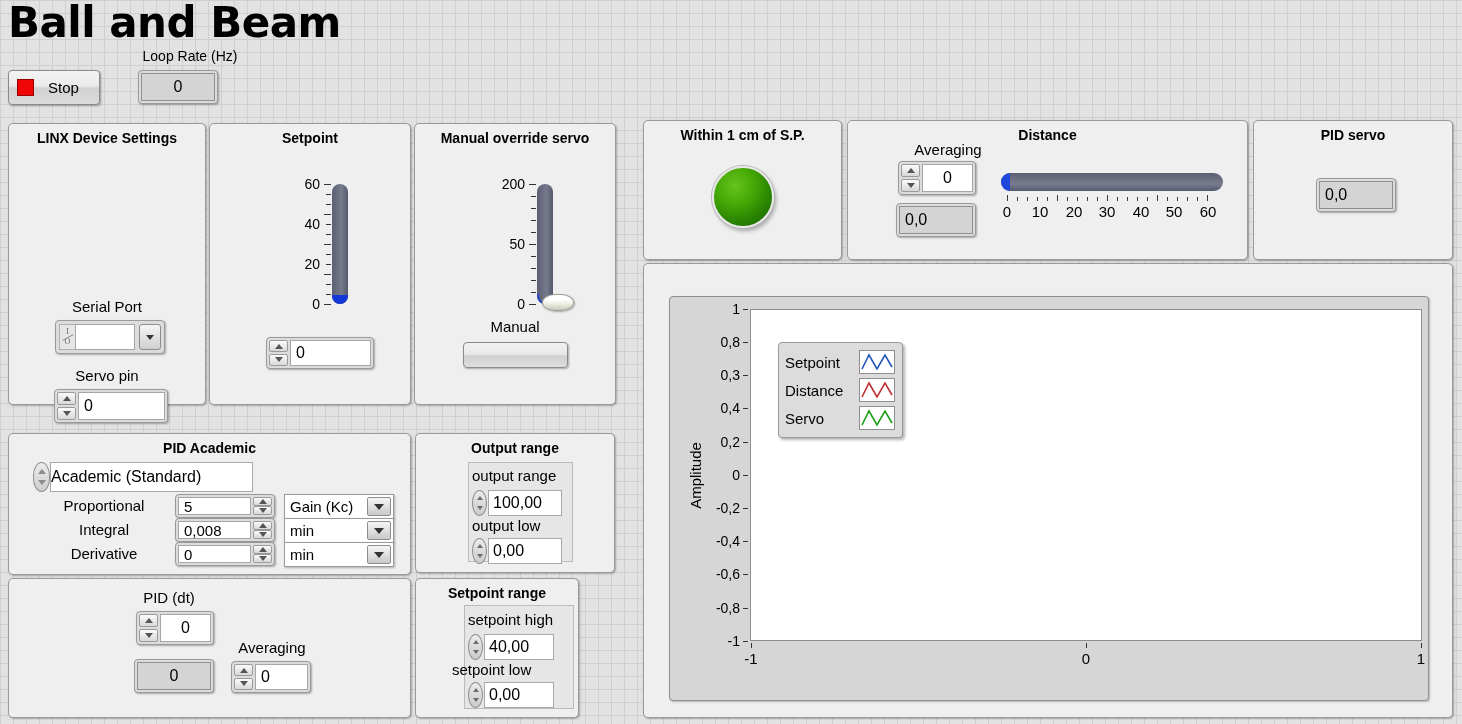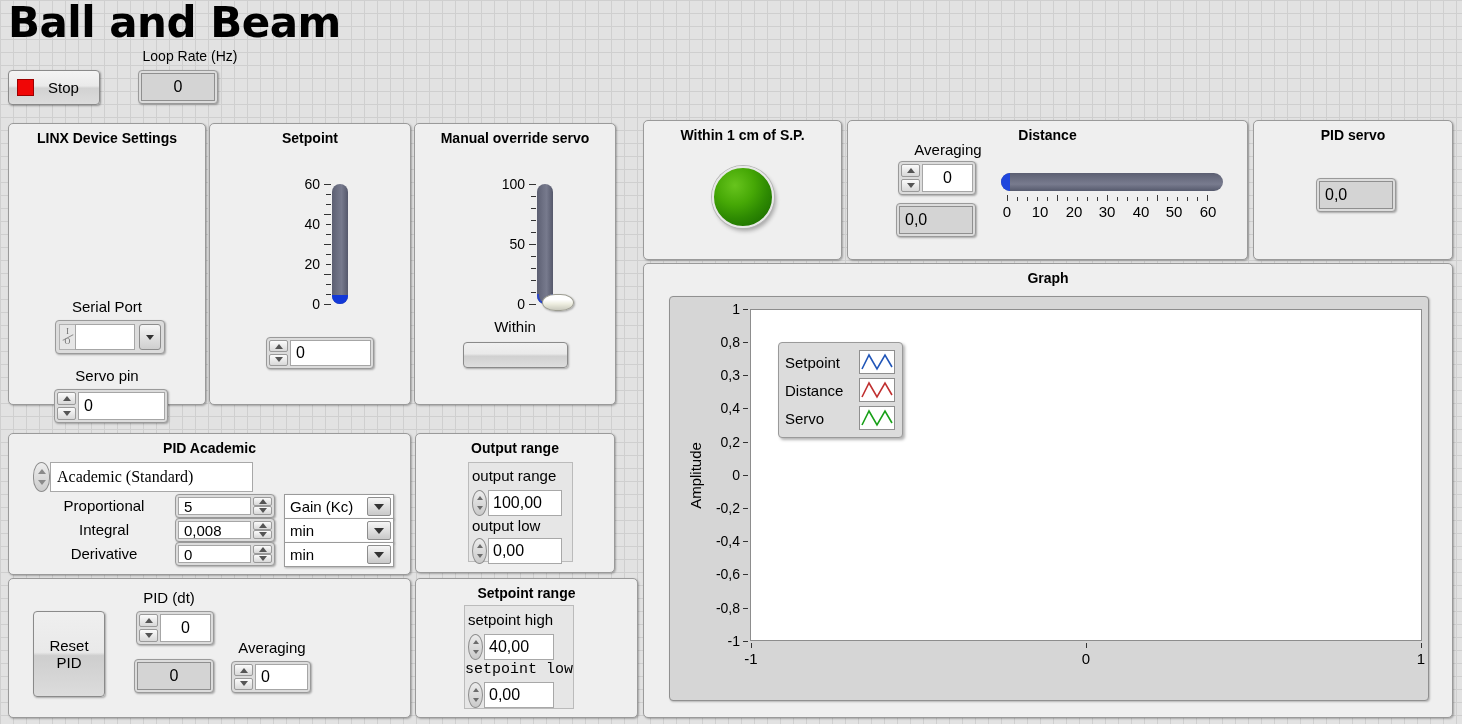--- a/index.html
+++ b/index.html
@@ -234,21 +234,21 @@
   .hollow-up {
     width:0;height:0;border-left:4px solid transparent;border-right:4px solid transparent;
     border-bottom:5px solid #8a8a8a;
   }
   .hollow-dn {
     width:0;height:0;border-left:4px solid transparent;border-right:4px solid transparent;
     border-top:5px solid #8a8a8a;
   }
   #pid-topology-field {
     flex: 1; background: #fff; border: 1px solid #a8a8a8;
-    font-size: 16px; display: flex; align-items: center; padding: 0 6px; font-family: Liberation Serif, serif;
+    font-size: 16px; display: flex; align-items: center; padding: 0 0;
   }
 
   
   .vslider { position: absolute; }
   .vslider .track {
     position: absolute;
     width: 16px;
     background: linear-gradient(to right, #5c5f72 0%, #6f7285 40%, #777a8d 60%, #55586b 100%);
     border-radius: 8px;
   }
@@ -483,27 +483,27 @@
       <div class="tickmark" style="left:16px;top:12px;width:5px;"></div>
       <div class="tickmark" style="left:16px;top:24px;width:5px;"></div>
       <div class="tickmark" style="left:16px;top:36px;width:5px;"></div>
       <div class="tickmark" style="left:16px;top:48px;width:5px;"></div>
       <div class="tickmark" style="left:14px;top:60px;width:7px;"></div>
       <div class="tickmark" style="left:16px;top:72px;width:5px;"></div>
       <div class="tickmark" style="left:16px;top:84px;width:5px;"></div>
       <div class="tickmark" style="left:16px;top:96px;width:5px;"></div>
       <div class="tickmark" style="left:16px;top:108px;width:5px;"></div>
       <div class="tickmark" style="left:14px;top:120px;width:7px;"></div>
-      <div class="ticklabel" style="left:-32px;width:42px;top:0px;">100</div>
+      <div class="ticklabel" style="left:-32px;width:42px;top:0px;">200</div>
       <div class="ticklabel" style="left:-32px;width:42px;top:60px;">50</div>
       <div class="ticklabel" style="left:-32px;width:42px;top:120px;">0</div>
     </div>
   </div>
 
-  <div class="fld-label" style="left:0;right:0;top:194px;">Within</div>
+  <div class="fld-label" style="left:0;right:0;top:194px;">Manual</div>
   <div id="manual-toggle" style="left:48px;top:218px;width:105px;height:26px;"></div>
 </div>
 
 <div class="panel" id="pid-topology-panel" style="left:8px;top:433px;width:403px;height:142px;">
   <div class="panel-title">PID Academic</div>
 
   <div id="pid-topology-ctrl" style="left:24px;top:28px;width:220px;height:30px;">
     <div id="pid-topology-spin">
       <span class="hollow-up"></span>
       <span class="hollow-dn"></span>
@@ -588,24 +588,20 @@
       <span class="tri-up"></span>
       <span class="tri-dn"></span>
     </div>
     <div class="oval-val">0,00</div>
   </div>
 </div>
 
 <div class="panel" id="pid-dt-panel" style="left:8px;top:578px;width:403px;height:140px;">
   <div class="fld-label" style="left:90px;top:10px;width:140px;">PID (dt)</div>
 
-  <div id="reset-pid-button" style="left:24px;top:32px;width:72px;height:86px;">
-    <span>Reset</span>
-    <span>PID</span>
-  </div>
 
   <div class="num-ctrl" style="left:127px;top:32px;width:78px;height:34px;">
     <div class="spin">
       <div class="btn">
           <span class="tri-up"></span>
         </div>
       <div class="btn">
           <span class="tri-dn"></span>
         </div>
     </div>
@@ -623,34 +619,34 @@
           <span class="tri-up"></span>
         </div>
       <div class="btn">
           <span class="tri-dn"></span>
         </div>
     </div>
     <div class="num-val">0</div>
   </div>
 </div>
 
-<div class="panel" id="setpoint-range-panel" style="left:415px;top:578px;width:223px;height:140px;">
+<div class="panel" id="setpoint-range-panel" style="left:415px;top:578px;width:164px;height:140px;">
   <div class="panel-title">Setpoint range</div>
   <div style="position:absolute;left:48px;top:26px;width:110px;height:104px;background:#e6e6e6;border:1px solid #bbb;"></div>
 
   <div class="fld-label left" style="left:52px;top:32px;width:130px;">setpoint high</div>
   <div class="oval-ctrl" style="left:52px;top:55px;width:86px;height:26px;">
     <div class="oval-spin">
       <span class="tri-up"></span>
       <span class="tri-dn"></span>
     </div>
     <div class="oval-val">40,00</div>
   </div>
 
-  <div class="fld-label left" style="left:49px;top:82px;width:130px;font-family:Liberation Mono, monospace;">setpoint low</div>
+  <div class="fld-label left" style="left:36px;top:82px;width:130px;">setpoint low</div>
   <div class="oval-ctrl" style="left:52px;top:103px;width:86px;height:26px;">
     <div class="oval-spin">
       <span class="tri-up"></span>
       <span class="tri-dn"></span>
     </div>
     <div class="oval-val">0,00</div>
   </div>
 </div>
 
 <div class="panel" id="within-sp-panel" style="left:643px;top:120px;width:199px;height:140px;">
@@ -716,21 +712,20 @@
 </div>
 
 <div class="panel" id="pid-output-panel" style="left:1253px;top:120px;width:200px;height:140px;">
   <div class="panel-title">PID servo</div>
   <div class="indicator" style="left:62px;top:57px;width:80px;height:34px;">
     <div class="ind-val">0,0</div>
   </div>
 </div>
 
 <div class="panel" id="graph-panel" style="left:643px;top:263px;width:810px;height:455px;">
-  <div class="panel-title">Graph</div>
 
   <div id="graph-widget" style="left:25px;top:32px;width:760px;height:405px;">
 
     <div id="y-axis-title" style="left:-25px;top:170px;width:100px;text-align:center;">Amplitude</div>
 
     <div id="plot-area" style="left:80px;top:12px;width:672px;height:332px;"></div>
 
     <div>
       <div class="ytick" style="left:20px;width:50px;top:12px;">1</div>
       <div class="ytick" style="left:20px;width:50px;top:45px;">0,8</div>

